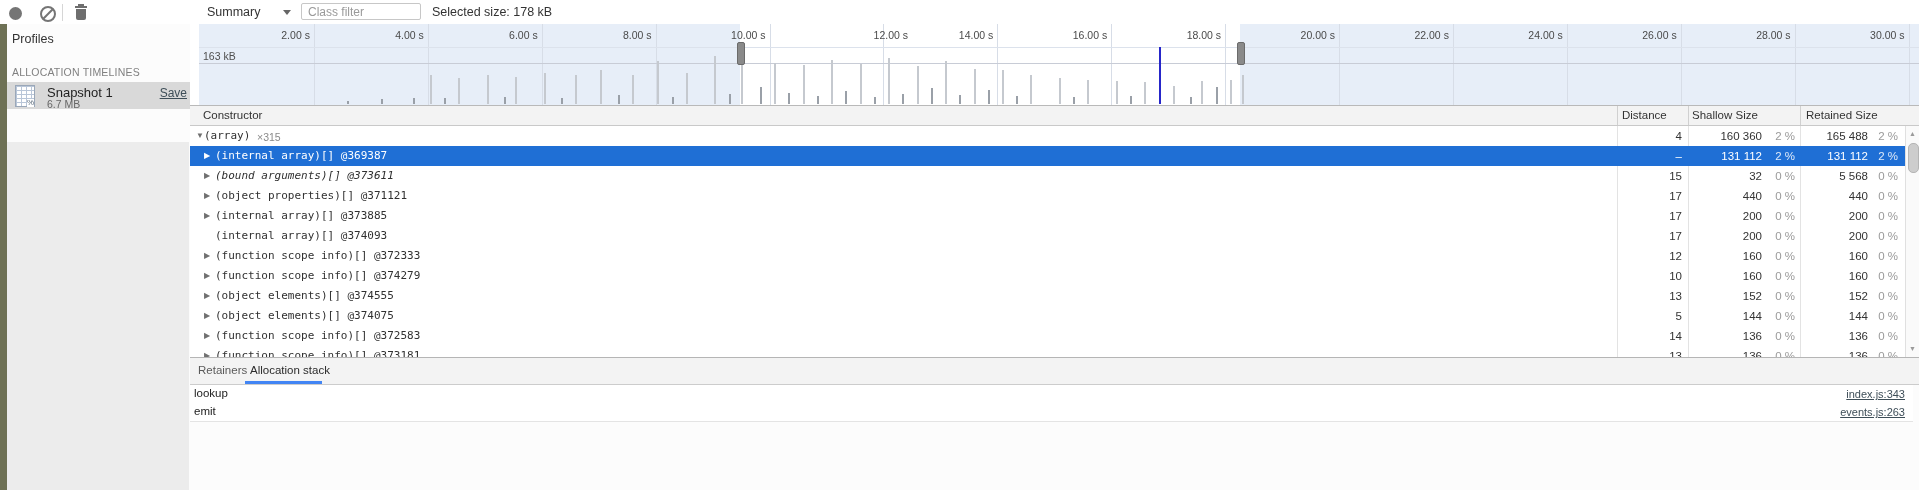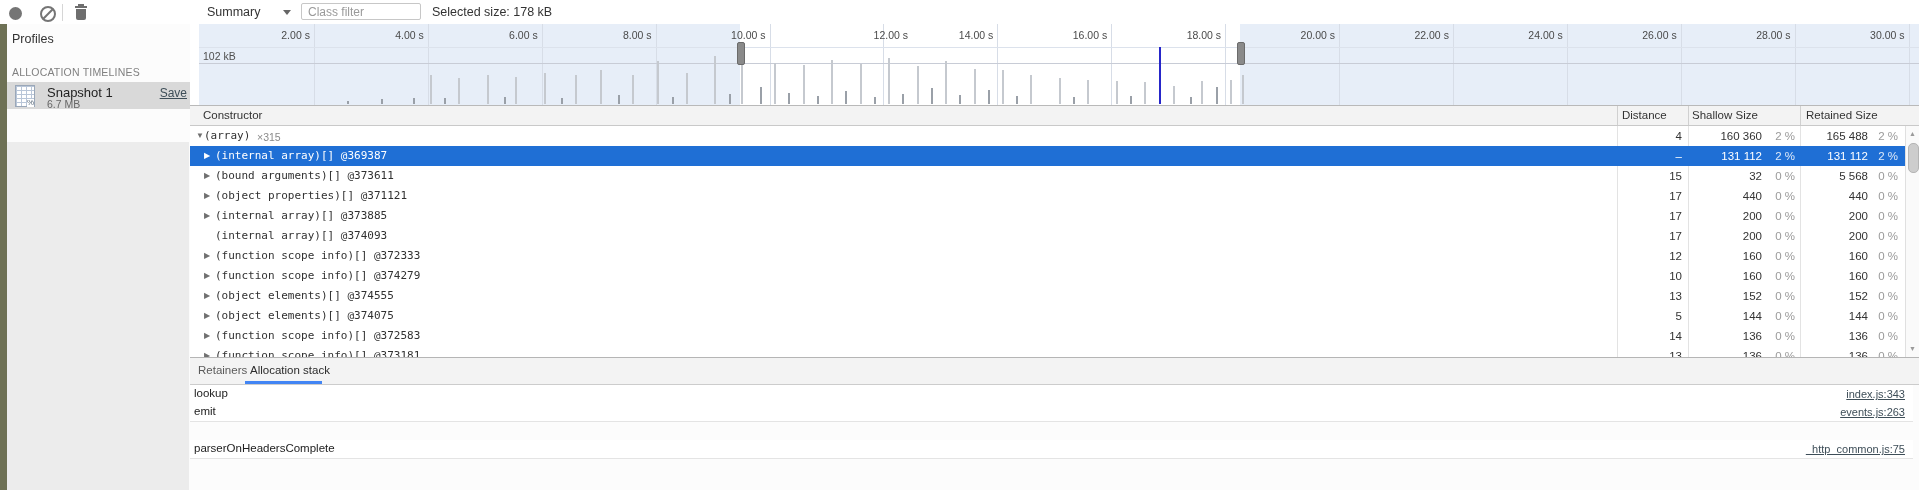--- a/index.html
+++ b/index.html
@@ -131,21 +131,21 @@
         <div class="tl-grid" style="left: 1035.1px;"></div>
         <div class="tl-grid" style="left: 1149px;"></div>
         <div class="tl-grid" style="left: 1262.9px;"></div>
         <div class="tl-grid" style="left: 1376.8px;"></div>
         <div class="tl-grid" style="left: 1490.7px;"></div>
         <div class="tl-grid" style="left: 1604.6px;"></div>
         <div class="tl-grid" style="left: 1718.5px;"></div>
       </div>
     <div id="tl-ruler-line"></div>
     <div id="tl-mem-line"></div>
-    <div id="tl-mem-label">102 kB</div>
+    <div id="tl-mem-label">163 kB</div>
     <div id="tl-bars">
         <div class="tl-bar" style="left: 157.07px; height: 3px; background: rgb(154, 160, 168);"></div>
         <div class="tl-bar" style="left: 191.24px; height: 5px; background: rgb(154, 160, 168);"></div>
         <div class="tl-bar" style="left: 222.562px; height: 6px; background: rgb(154, 160, 168);"></div>
         <div class="tl-bar" style="left: 239.648px; height: 29px; background: rgb(197, 201, 207);"></div>
         <div class="tl-bar" style="left: 253.885px; height: 6px; background: rgb(154, 160, 168);"></div>
         <div class="tl-bar" style="left: 268.123px; height: 26px; background: rgb(197, 201, 207);"></div>
         <div class="tl-bar" style="left: 296.598px; height: 29px; background: rgb(197, 201, 207);"></div>
         <div class="tl-bar" style="left: 313.683px; height: 7px; background: rgb(154, 160, 168);"></div>
         <div class="tl-bar" style="left: 325.072px; height: 27px; background: rgb(197, 201, 207);"></div>
@@ -245,21 +245,21 @@
           <div class="g-exp" style="left: 14px;">▶</div>
           <div class="g-name" style="left: 25px;">(internal array)[] @369387</div>
           <div class="g-num" style="right: 223px; width: 60px;">–</div>
           <div class="g-num" style="right: 143px; width: 70px;">131 112</div>
           <div class="g-pct" style="right: 110px; width: 30px;">2 %</div>
           <div class="g-num" style="right: 37px; width: 70px;">131 112</div>
           <div class="g-pct" style="right: 7px; width: 30px;">2 %</div>
         </div>
         <div class="g-row" style="top: 40px;">
           <div class="g-exp" style="left: 14px;">▶</div>
-          <div class="g-name" style="left: 25px;">(bound arguments)[] @373611</div>
+          <div class="g-name" style="left: 25px; font-style: italic;">(bound arguments)[] @373611</div>
           <div class="g-num" style="right: 223px; width: 60px;">15</div>
           <div class="g-num" style="right: 143px; width: 70px;">32</div>
           <div class="g-pct" style="right: 110px; width: 30px;">0 %</div>
           <div class="g-num" style="right: 37px; width: 70px;">5 568</div>
           <div class="g-pct" style="right: 7px; width: 30px;">0 %</div>
         </div>
         <div class="g-row" style="top: 60px;">
           <div class="g-exp" style="left: 14px;">▶</div>
           <div class="g-name" style="left: 25px;">(object properties)[] @371121</div>
           <div class="g-num" style="right: 223px; width: 60px;">17</div>
@@ -356,19 +356,15 @@
 
   <div id="stack" class="abs">
       <div class="st-row" style="top: 0px;">
         <div class="st-fn">lookup</div>
         <div class="st-link">index.js:343</div>
       </div>
       <div class="st-row" style="top: 18.4px;">
         <div class="st-fn">emit</div>
         <div class="st-link">events.js:263</div>
       </div>
-      <div class="st-row" style="top: 55.2px;">
-        <div class="st-fn">parserOnHeadersComplete</div>
-        <div class="st-link">_http_common.js:75</div>
-      </div>
     </div>
 
 </div>
 
 </body></html>

